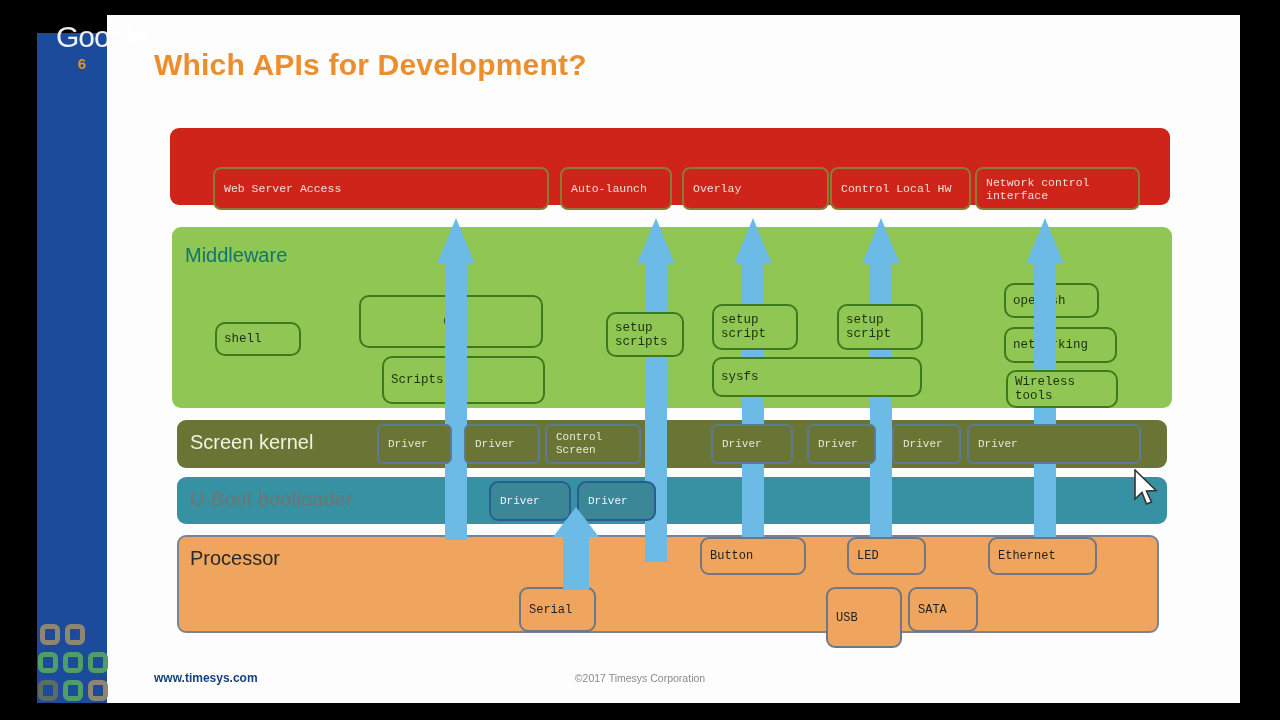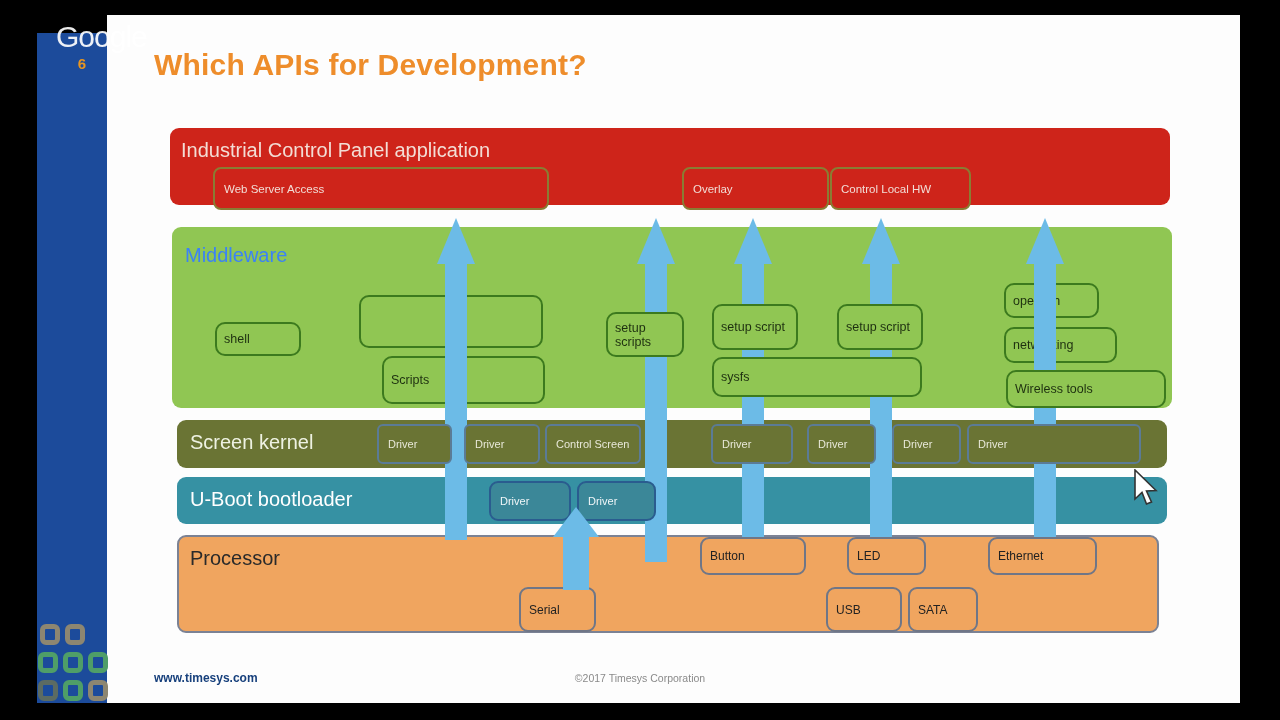--- a/index.html
+++ b/index.html
@@ -19,28 +19,28 @@
   .layer{position:absolute;border-radius:9px;z-index:1;}
   #layer-application{left:170px;top:128px;width:1000px;height:77px;background:#ce241a;}
   #layer-middleware{left:172px;top:227px;width:1000px;height:181px;background:#90c653;}
   #layer-kernel{left:177px;top:420px;width:990px;height:48px;background:#6a7434;}
   #layer-bootloader{left:177px;top:477px;width:990px;height:47px;background:#3691a3;}
   #layer-processor{left:177px;top:535px;width:982px;height:98px;background:#f0a55f;
       border:2px solid #7b8294;box-sizing:border-box;}
 
   .layer-label{position:absolute;z-index:4;font-size:20px;}
   #lbl-application{left:181px;top:139px;color:#f3ddd5;}
-  #lbl-middleware{left:185px;top:244px;color:#3b82f6;}
+  #lbl-middleware{left:185px;top:244px;color:#0f766e;}
   #lbl-kernel{left:190px;top:431px;color:#eef2e2;}
-  #lbl-bootloader{left:190px;top:488px;color:#ffffff;}
+  #lbl-bootloader{left:190px;top:488px;color:#737373;}
   #lbl-processor{left:190px;top:547px;color:#2a2a2a;}
 
   
   .box{position:absolute;box-sizing:border-box;display:flex;align-items:center;
-       border-radius:8px;z-index:4;}
+       border-radius:8px;z-index:4;font-family:Liberation Mono, monospace;}
   .rbox{background:#ce241a;border:2px solid #8a7c33;color:#f2ddd6;font-size:11.5px;
         padding-left:9px;top:167px;height:43px;}
   .mbox{background:#90c653;border:2.5px solid #3c7a1e;border-radius:10px;color:#1e3010;
         font-size:12.5px;padding-left:7px;}
   .mbox.under{z-index:2;}
   .kbox{background:#6a7434;border:2px solid #5b7b96;border-radius:6px;color:#e8e8d8;
         font-size:11px;padding-left:9px;top:424px;height:40px;line-height:1.15;}
   .ubox{background:#3b8798;border:2px solid #2a5c8f;border-radius:9px;color:#f0f6f8;
         font-size:11px;padding-left:9px;top:481px;height:40px;}
   .pbox{background:#f0a55f;border:2px solid #6f7687;border-radius:9px;color:#222;
@@ -87,71 +87,72 @@
   <div class="abs" id="google-watermark">Google</div>
   <div class="abs" id="slide-number">6</div>
   <div class="abs" id="page-title">Which APIs for Development?</div>
 
   <div class="layer" id="layer-application"></div>
   <div class="layer" id="layer-middleware"></div>
   <div class="layer" id="layer-kernel"></div>
   <div class="layer" id="layer-bootloader"></div>
   <div class="layer" id="layer-processor"></div>
 
-  <div class="layer-label" id="lbl-application">Industrial Control Panel application</div>
   <div class="layer-label" id="lbl-middleware">Middleware</div>
   <div class="layer-label" id="lbl-kernel">Screen kernel</div>
   <div class="layer-label" id="lbl-bootloader">U-Boot bootloader</div>
   <div class="layer-label" id="lbl-processor">Processor</div>
 
   <div class="ah" style="left:437px;top:218px;width:38px;height:46px;"></div>
   <div class="as" style="left:445px;top:262px;width:22px;height:278px;"></div>
   <div class="ah" style="left:637px;top:218px;width:38px;height:46px;"></div>
   <div class="as" style="left:645px;top:262px;width:22px;height:300px;"></div>
   <div class="ah" style="left:734px;top:218px;width:38px;height:46px;"></div>
   <div class="as" style="left:742px;top:262px;width:22px;height:283px;"></div>
   <div class="ah" style="left:862px;top:218px;width:38px;height:46px;"></div>
   <div class="as" style="left:870px;top:262px;width:22px;height:283px;"></div>
   <div class="ah" style="left:1026px;top:218px;width:38px;height:46px;"></div>
   <div class="as" style="left:1034px;top:262px;width:22px;height:276px;"></div>
 
   <div class="ah z5" style="left:553px;top:507px;width:46px;height:30px;"></div>
   <div class="as z5" style="left:563px;top:535px;width:26px;height:55px;"></div>
 
   <div class="box rbox" style="left:213px;width:336px;">Web Server Access</div>
+  <div class="box rbox" style="left:560px;width:112px;">Auto-launch</div>
   <div class="box rbox" style="left:682px;width:147px;">Overlay</div>
   <div class="box rbox" style="left:830px;width:141px;">Control Local HW</div>
+  <div class="box rbox" style="left:975px;width:165px;">Network control interface</div>
 
   <div class="box mbox" style="left:215px;top:322px;width:86px;height:34px;">shell</div>
   <div class="box mbox under" style="left:359px;top:295px;width:184px;height:53px;justify-content:center;padding-left:0;">Qt</div>
   <div class="box mbox under" style="left:382px;top:356px;width:163px;height:48px;">Scripts</div>
   <div class="box mbox" style="left:606px;top:312px;width:78px;height:45px;">setup scripts</div>
   <div class="box mbox" style="left:712px;top:304px;width:86px;height:46px;">setup script</div>
   <div class="box mbox" style="left:837px;top:304px;width:86px;height:46px;">setup script</div>
   <div class="box mbox" style="left:712px;top:357px;width:210px;height:40px;">sysfs</div>
   <div class="box mbox under" style="left:1004px;top:283px;width:95px;height:35px;">openssh</div>
   <div class="box mbox under" style="left:1004px;top:327px;width:113px;height:36px;">networking</div>
-  <div class="box mbox" style="left:1006px;top:370px;width:160px;height:38px;text-align:right;">Wireless tools</div>
+  <div class="box mbox" style="left:1006px;top:370px;width:112px;height:38px;">Wireless tools</div>
 
   <div class="box kbox" style="left:377px;width:75px;">Driver</div>
   <div class="box kbox" style="left:464px;width:76px;">Driver</div>
   <div class="box kbox" style="left:545px;width:96px;">Control Screen</div>
   <div class="box kbox" style="left:711px;width:82px;">Driver</div>
   <div class="box kbox" style="left:807px;width:69px;">Driver</div>
   <div class="box kbox" style="left:892px;width:69px;">Driver</div>
   <div class="box kbox" style="left:967px;width:174px;">Driver</div>
 
   <div class="box ubox" style="left:489px;width:82px;">Driver</div>
   <div class="box ubox" style="left:577px;width:79px;">Driver</div>
 
   <div class="box pbox" style="left:519px;top:587px;width:77px;height:45px;">Serial</div>
   <div class="box pbox" style="left:700px;top:537px;width:106px;height:38px;">Button</div>
   <div class="box pbox" style="left:847px;top:537px;width:79px;height:38px;">LED</div>
   <div class="box pbox" style="left:988px;top:537px;width:109px;height:38px;">Ethernet</div>
-  <div class="box pbox" style="left:826px;top:587px;width:76px;height:45px;">USB</div>
+  <div class="box pbox" style="left:826px;top:587px;width:76px;height:61px;">USB</div>
   <div class="box pbox" style="left:908px;top:587px;width:70px;height:45px;">SATA</div>
 
   <div class="abs" id="footer-site">www.timesys.com</div>
   <div class="abs" id="footer-copy">©2017 Timesys Corporation</div>
 
   <div class="sq" style="left:40px;top:624px;"></div>
   <div class="sq" style="left:65px;top:624px;"></div>
   <div class="sq green" style="left:38px;top:652px;"></div>
   <div class="sq green" style="left:63px;top:652px;"></div>
   <div class="sq green" style="left:88px;top:652px;"></div>

